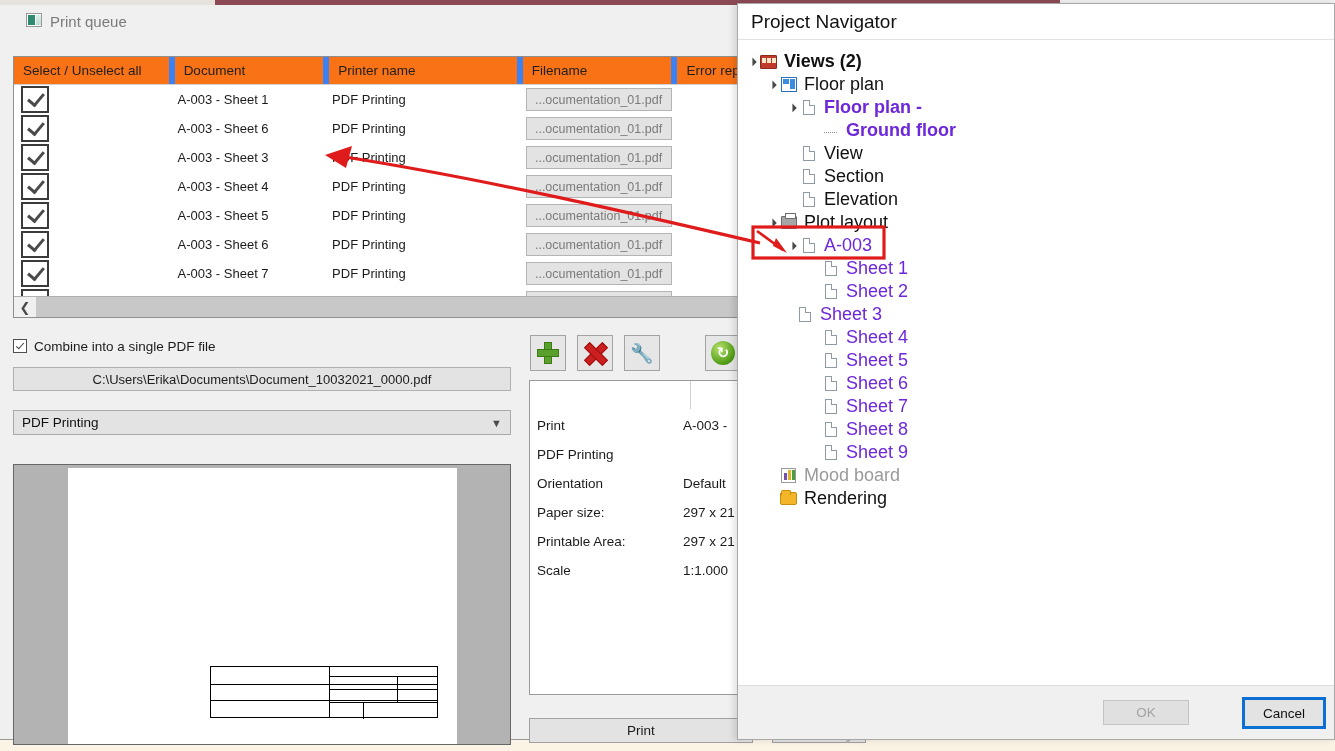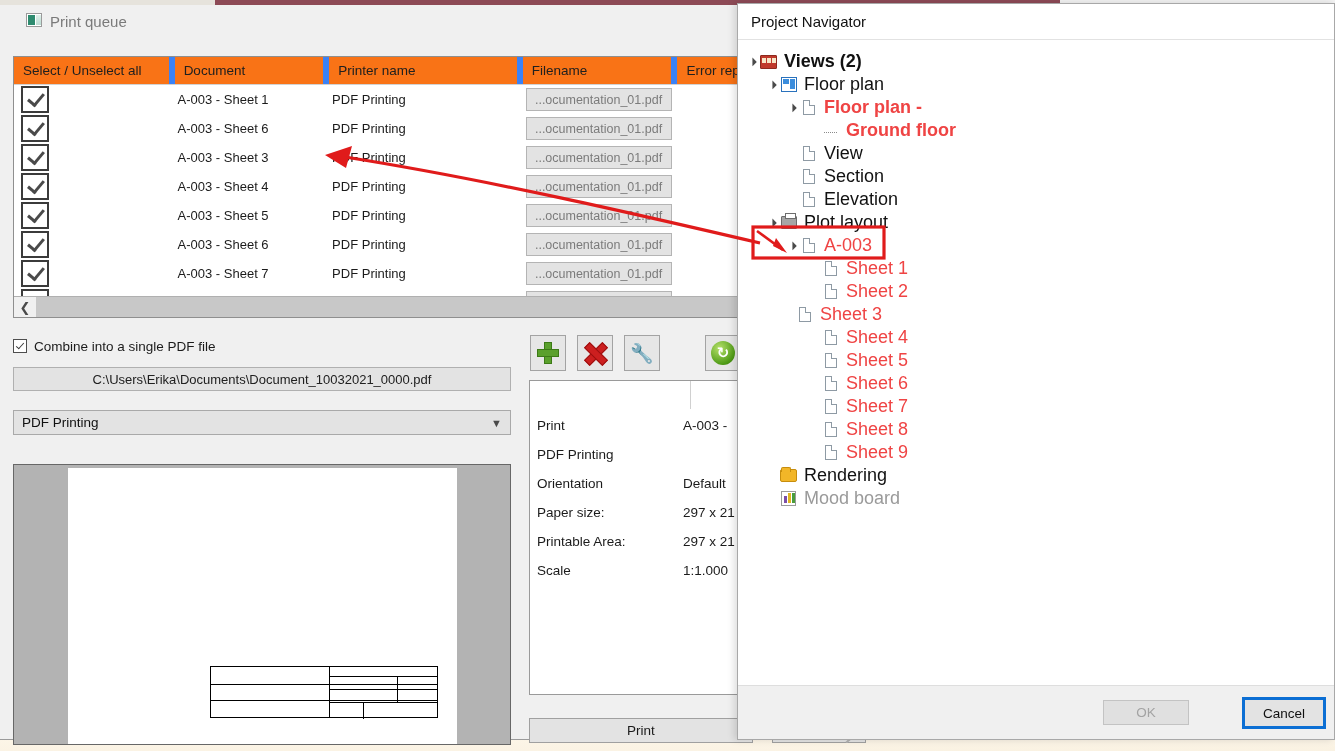--- a/index.html
+++ b/index.html
@@ -137,21 +137,21 @@
   #grip{position:absolute;left:843px;top:722px;width:16px;height:16px;overflow:hidden;}
   #grip i{position:absolute;width:16px;height:2px;background:#b0b0b0;transform:rotate(-45deg);}
 
   
   #navigator{
     position:absolute;left:737px;top:3px;width:598px;height:737px;
     background:#ffffff;border:1px solid #a8a8a8;box-sizing:border-box;
     box-shadow:-3px 0 7px rgba(0,0,0,0.13);
   }
   #nav-title{height:35px;display:flex;align-items:center;padding-left:13px;
-     font-size:15px;color:#111;border-bottom:1px solid #e2e2e2;}
+     font-size:19px;color:#111;border-bottom:1px solid #e2e2e2;}
   #nav-tree{position:absolute;left:0;top:36px;right:0;bottom:54px;overflow:hidden;padding-top:10px;}
   .tnode{display:flex;align-items:center;height:23px;font-size:18px;white-space:nowrap;}
   .tw{display:inline-block;width:13px;text-align:center;color:#4a4a4a;font-size:8px;flex:0 0 13px;}
   .tw.open:before{content:"◢";display:inline-block;transform:rotate(-45deg);font-size:8px;}
   .tw.none{visibility:hidden;}
   .ticon{width:19px;height:17px;display:inline-flex;align-items:center;justify-content:center;
      flex:0 0 19px;margin-right:5px;}
   .doc-ic{width:12px;height:15px;border:1.4px solid #8e9aa4;background:#fff;position:relative;box-sizing:border-box;}
   .doc-ic:after{content:"";position:absolute;right:-1px;top:-1px;width:5px;height:5px;
      background:#fff;border-left:1.4px solid #8e9aa4;border-bottom:1.4px solid #8e9aa4;}
@@ -167,21 +167,21 @@
   .mood-ic{width:15px;height:15px;background:#fff;border:1px solid #9a9a9a;position:relative;box-sizing:border-box;}
   .mood-ic:before{content:"";position:absolute;left:2px;bottom:2px;width:3px;height:7px;background:#7b4fa8;}
   .mood-ic:after{content:"";position:absolute;left:6px;bottom:2px;width:3px;height:10px;background:#e0b422;
      box-shadow:4px 0 0 #4a9e3c;}
   .fold-ic{width:17px;height:13px;background:#f2b628;border:1px solid #c78d0d;border-radius:2px;position:relative;box-sizing:border-box;}
   .fold-ic:before{content:"";position:absolute;left:0;top:-3px;width:8px;height:4px;background:#f2b628;border:1px solid #c78d0d;border-bottom:none;border-radius:2px 2px 0 0;}
   .dash-ic{width:19px;height:17px;display:inline-flex;align-items:flex-end;}
   .dash-ic span{display:block;width:13px;height:1px;border-top:1px dotted #8a8a8a;margin-bottom:5px;margin-left:3px;}
   .dash-ic:before{content:"";position:absolute;}
   .t-lbl{padding-left:1px;}
-  .green{color:#ef4444;}
+  .green{color:#6d28d9;}
   .grey{color:#9a9a9a;}
   .bold{font-weight:bold;}
   .black{color:#111;}
 
   #nav-footer{position:absolute;left:0;right:0;bottom:0;height:53px;background:#f0f0f0;
      border-top:1px solid #dedede;}
   #ok-btn{position:absolute;right:145px;bottom:14px;width:86px;height:25px;
      background:#e0e0e0;border:1px solid #c3c3c3;box-sizing:border-box;
      display:flex;align-items:center;justify-content:center;font-size:13.5px;color:#a3a3a3;}
   #cancel-btn{position:absolute;right:8px;bottom:10px;width:84px;height:32px;
@@ -518,30 +518,30 @@
       <div class="tnode" style="padding-left: 70px;">
         <span class="tw none"></span>
         <span class="ticon">
           <span class="doc-ic"></span>
         </span>
         <span class="t-lbl green">Sheet 9</span>
       </div>
       <div class="tnode" style="padding-left: 28px;">
         <span class="tw none"></span>
         <span class="ticon">
+          <span class="mood-ic"></span>
+        </span>
+        <span class="t-lbl grey">Mood board</span>
+      </div>
+      <div class="tnode" style="padding-left: 28px;">
+        <span class="tw none"></span>
+        <span class="ticon">
           <span class="fold-ic"></span>
         </span>
         <span class="t-lbl black">Rendering</span>
-      </div>
-      <div class="tnode" style="padding-left: 28px;">
-        <span class="tw none"></span>
-        <span class="ticon">
-          <span class="mood-ic"></span>
-        </span>
-        <span class="t-lbl grey">Mood board</span>
       </div>
     </div>
   <div id="nav-footer">
     <div id="ok-btn">OK</div>
     <div id="cancel-btn">Cancel</div>
   </div>
 </div>
 
 <svg id="anno" viewBox="0 0 1335 751">
   <path d="M760,243 C640,215 490,180 345,157" fill="none" stroke="#e01b1b" stroke-width="3.2"></path>

